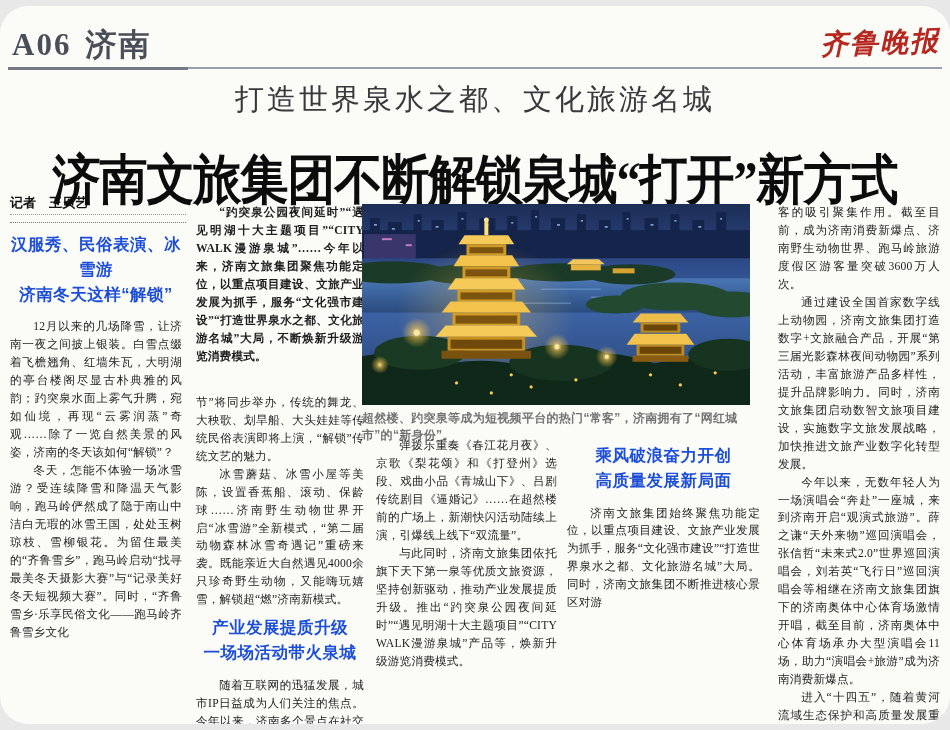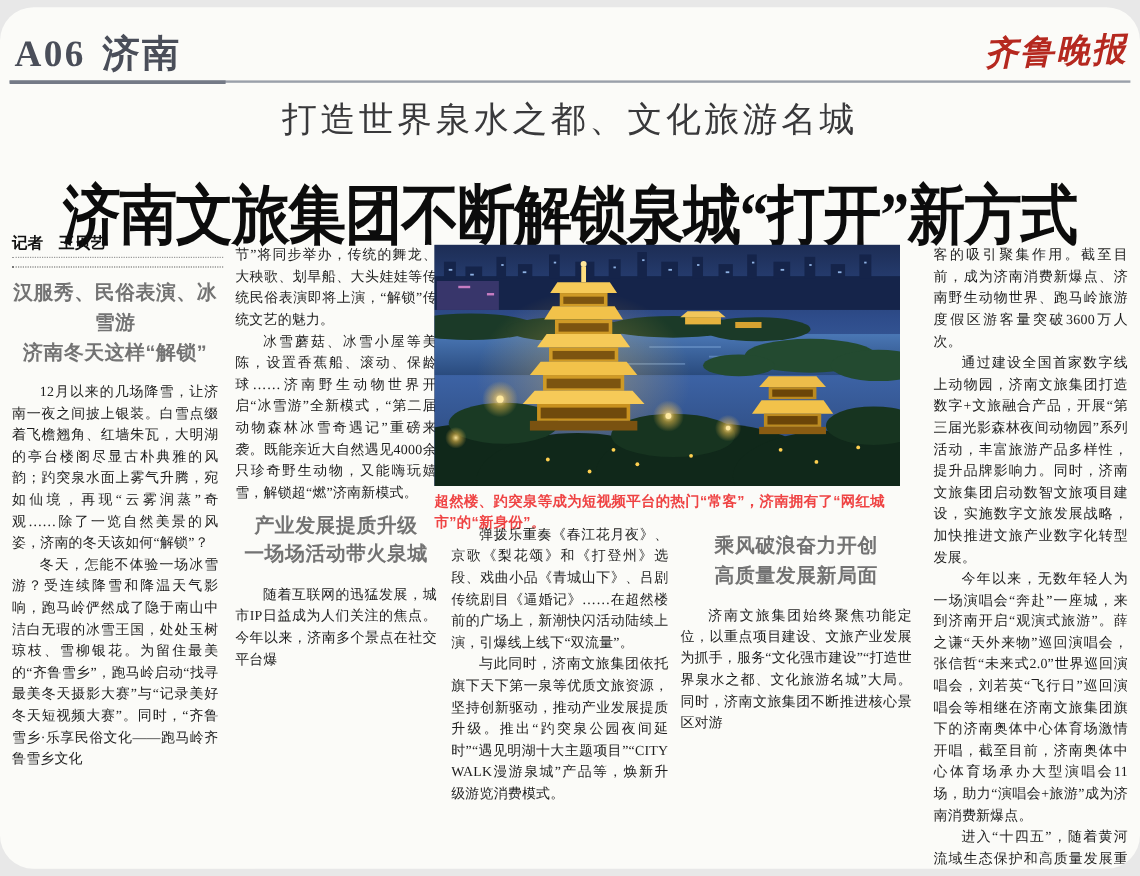--- a/index.html
+++ b/index.html
@@ -34,37 +34,37 @@
   .byline { position:absolute; top:188px; left:10px; width:176px;
             font-family:"Liberation Sans","DejaVu Sans",sans-serif;
             font-size:13px; font-weight:700; color:#111;
             padding-bottom:7px; border-bottom:1px dotted #777; }
   .byline::after { content:""; display:block; margin-top:2px; border-bottom:1px dotted #999; }
   
   .col { position:absolute; overflow:hidden; text-align:justify; }
   .col p { margin:0; font-size:11.6px; line-height:1.55; letter-spacing:0.2px; color:#1d1d1d; }
   .col p.indent { text-indent:2em; }
   .col-subhead { font-family:"Liberation Sans","DejaVu Sans",sans-serif;
-                 font-weight:700; color:#737373; font-size:16.5px; line-height:1.5;
+                 font-weight:700; color:#1d4ed8; font-size:16.5px; line-height:1.5;
                  text-align:center; letter-spacing:0.5px; margin:6px 0 12px; }
   .col-subhead span { display:block; }
   #col1 { left:10px;  top:220px; width:172px; height:510px; }
   #col2 { left:196px; top:198px; width:168px; height:532px; }
   #col3 { left:376px; top:431px; width:181px; height:299px; }
   #col4 { left:567px; top:431px; width:193px; height:299px; }
   #col5 { left:778px; top:198px; width:162px; height:532px; }
   .intro { font-weight:700; font-size:13px; line-height:1.47; letter-spacing:0.8px;
            color:#141414; margin-bottom:28px !important; text-indent:2em; }
   
   .photo { position:absolute; left:362px; top:198px; width:388px; height:201px;
            overflow:hidden; background:#223458; }
   .photo svg { display:block; width:100%; height:100%; }
   .caption { position:absolute; left:362px; top:404px; width:392px;
              font-family:"Liberation Sans","DejaVu Sans",sans-serif;
-             font-size:12px; font-weight:700; color:#ef4444; letter-spacing:0.3px; }
+             font-size:12px; font-weight:700; color:#737373; letter-spacing:0.3px; }
 </style>
 </head>
 <body>
 
 <div class="page">
 
   <div class="header">
     <div class="page-id">
       <span>A06</span><span class="section">济南</span>
     </div>
@@ -85,20 +85,21 @@
   <div class="col" id="col1">
     <div class="col-subhead">
       <span>汉服秀、民俗表演、冰雪游</span>
       <span>济南冬天这样“解锁”</span>
     </div>
     <p class="indent">12月以来的几场降雪，让济南一夜之间披上银装。白雪点缀着飞檐翘角、红墙朱瓦，大明湖的亭台楼阁尽显古朴典雅的风韵；趵突泉水面上雾气升腾，宛如仙境，再现“云雾润蒸”奇观……除了一览自然美景的风姿，济南的冬天该如何“解锁”？</p>
     <p class="indent">冬天，怎能不体验一场冰雪游？受连续降雪和降温天气影响，跑马岭俨然成了隐于南山中洁白无瑕的冰雪王国，处处玉树琼枝、雪柳银花。为留住最美的“齐鲁雪乡”，跑马岭启动“找寻最美冬天摄影大赛”与“记录美好冬天短视频大赛”。同时，“齐鲁雪乡·乐享民俗文化——跑马岭齐鲁雪乡文化</p>
   </div>
 
   <div class="col" id="col2">
+    <p class="intro">“趵突泉公园夜间延时”“遇见明湖十大主题项目”“CITY WALK漫游泉城”……今年以来，济南文旅集团聚焦功能定位，以重点项目建设、文旅产业发展为抓手，服务“文化强市建设”“打造世界泉水之都、文化旅游名城”大局，不断焕新升级游览消费模式。</p>
     <p>节”将同步举办，传统的舞龙、大秧歌、划旱船、大头娃娃等传统民俗表演即将上演，“解锁”传统文艺的魅力。</p>
     <p class="indent">冰雪蘑菇、冰雪小屋等美陈，设置香蕉船、滚动、保龄球……济南野生动物世界开启“冰雪游”全新模式，“第二届动物森林冰雪奇遇记”重磅来袭。既能亲近大自然遇见4000余只珍奇野生动物，又能嗨玩嬉雪，解锁超“燃”济南新模式。</p>
     <div class="col-subhead">
       <span>产业发展提质升级</span>
       <span>一场场活动带火泉城</span>
     </div>
     <p class="indent">随着互联网的迅猛发展，城市IP日益成为人们关注的焦点。今年以来，济南多个景点在社交平台爆</p>
   </div>
 
   <div class="photo">

